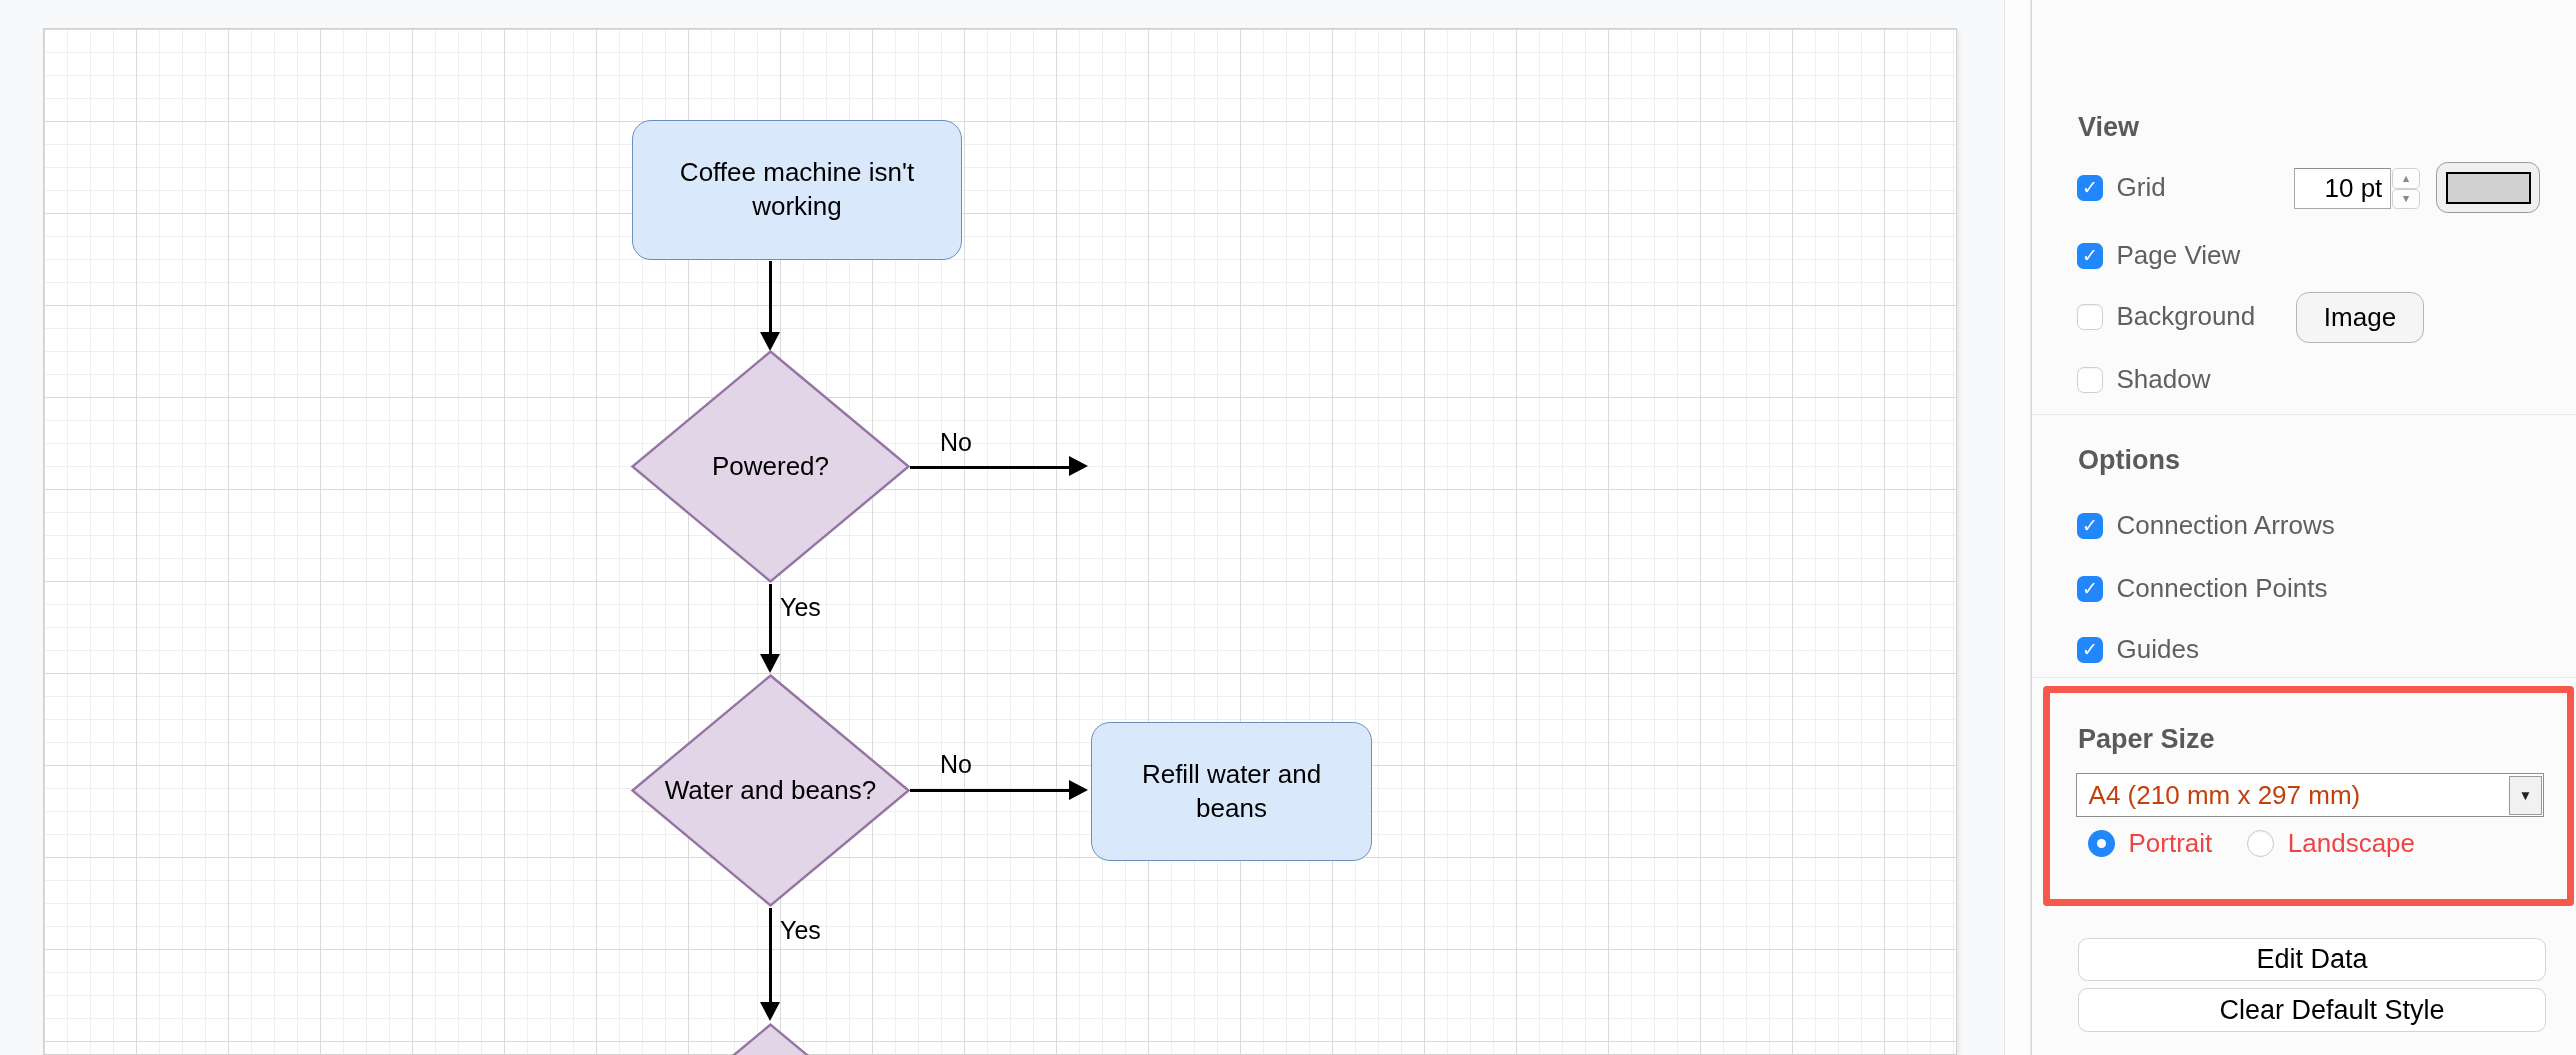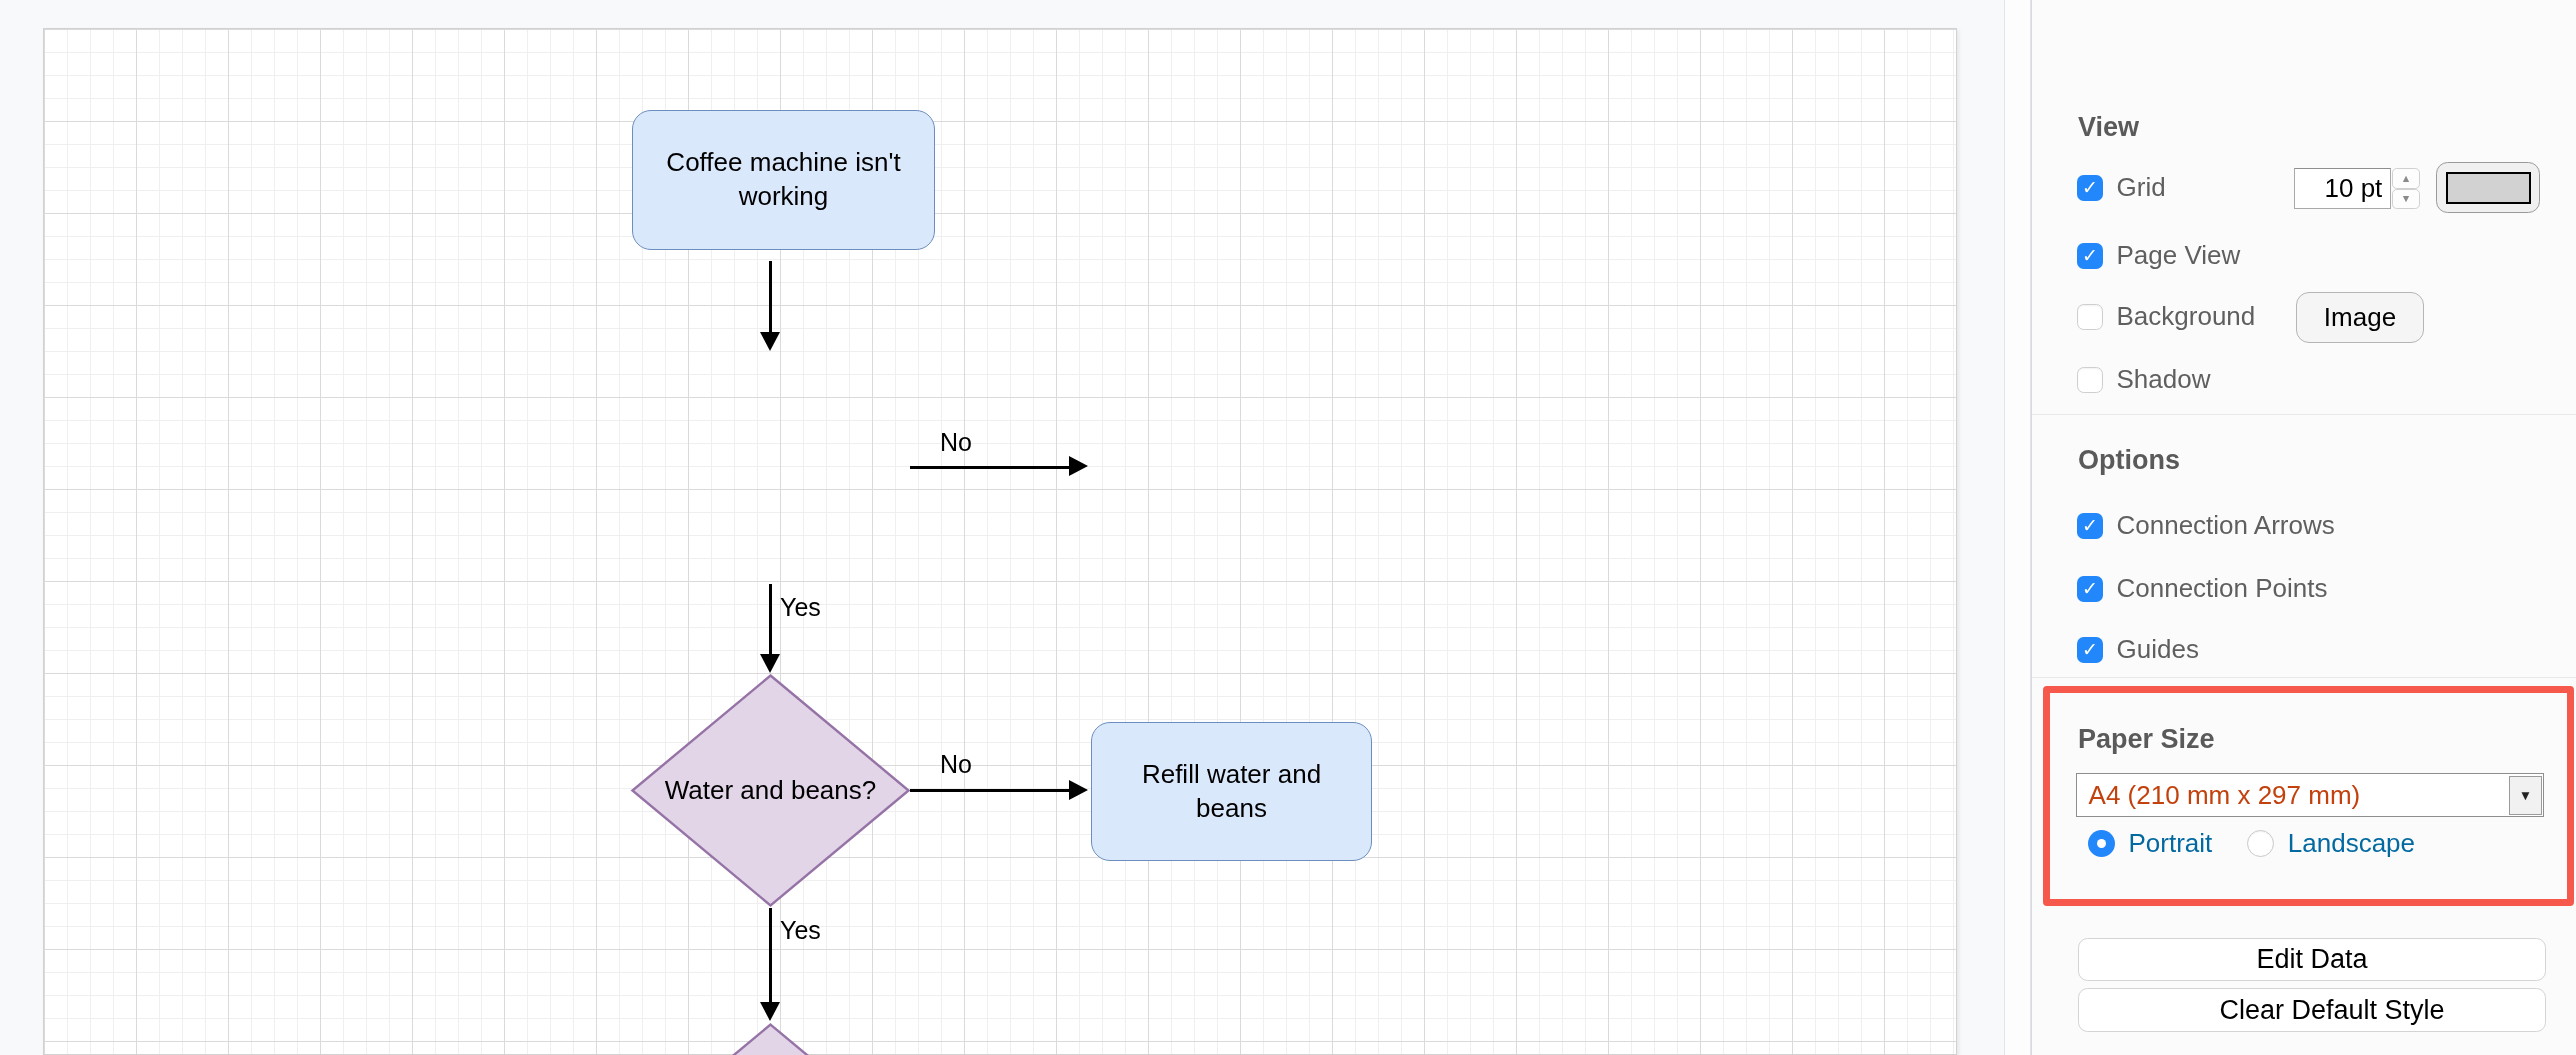--- a/index.html
+++ b/index.html
@@ -95,41 +95,47 @@
   .select-value { flex:1; font-size:26px; color:#c2410c; padding-left:11.6px; white-space:nowrap; overflow:hidden; }
   .select-arrow-btn { width:33px; height:39px; margin-right:1px; background:#f1f1f1;
     border:1px solid #9a9a9a; display:flex; align-items:center; justify-content:center;
     color:#222; font-size:13.5px; }
 
   .radio-row { position:absolute; left:56px; top:826px; height:35px; display:flex; align-items:center; }
   .radio { width:27px; height:27px; border-radius:50%; flex:0 0 auto; }
   .radio.selected { background:#2287fb; display:flex; align-items:center; justify-content:center; }
   .radio-dot { width:9.6px; height:9.6px; border-radius:50%; background:#fff; }
   .radio.unselected { background:#fff; border:1.9px solid #c9c9c9; box-shadow:inset 0 1px 1.9px rgba(0,0,0,0.05); }
-  .radio-label { font-size:26px; color:#0369a1; margin-left:13.5px; margin-right:35px; white-space:nowrap; }
+  .radio-label { font-size:26px; color:#ef4444; margin-left:13.5px; margin-right:35px; white-space:nowrap; }
 
   .panel-btn { position:absolute; left:46px; width:468px; background:#fff;
     border:1.4px solid #d4d4d4; border-radius:9.6px; color:#000; font-size:27px;
     display:flex; align-items:center; justify-content:center; }
 </style>
 </head>
 <body>
 
 <div class="app">
 
   <div class="canvas-area">
     <div class="page"></div>
 
-    <div class="node-box" style="left:632px; top:110px; width:303px; height:140px;">
+    <div class="node-box" style="left:632px; top:120px; width:330px; height:140px;">
       <span>Coffee machine isn't working</span>
     </div>
 
     <div class="edge-line-v" style="left:769px; top:261px; height:73px;"></div>
     <div class="arrow-down" style="left:760px; top:332px;"></div>
 
+    <div class="diamond-wrap" style="left:631px; top:350px; width:279px; height:233px;">
+      <svg width="279" height="233" viewBox="0 0 290 242">
+        <polygon points="145,1.5 288.5,121 145,240.5 1.5,121" fill="#e1d5e7" stroke="#9673a6" stroke-width="2.5"></polygon>
+      </svg>
+      <div class="diamond-label">Powered?</div>
+    </div>
 
     <div class="edge-line-h" style="left:910px; top:466px; width:162px;"></div>
     <div class="arrow-right" style="left:1069px; top:456px;"></div>
     <div class="edge-label centered" style="left:956px; top:442px;">No</div>
 
 
     <div class="edge-line-v" style="left:769px; top:584px; height:71px;"></div>
     <div class="arrow-down" style="left:760px; top:654px;"></div>
     <div class="edge-label left-anchored" style="left:780px; top:607px;">Yes</div>
 

